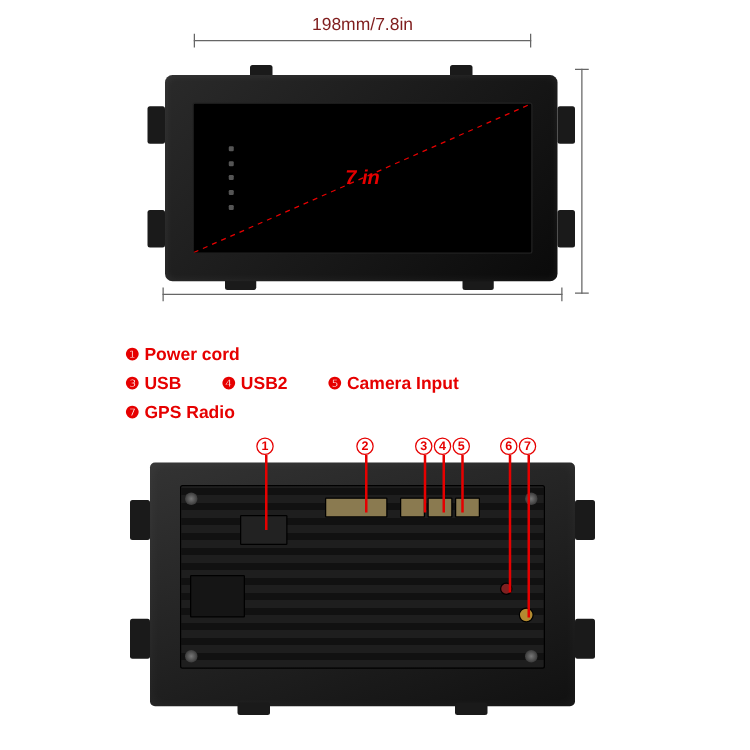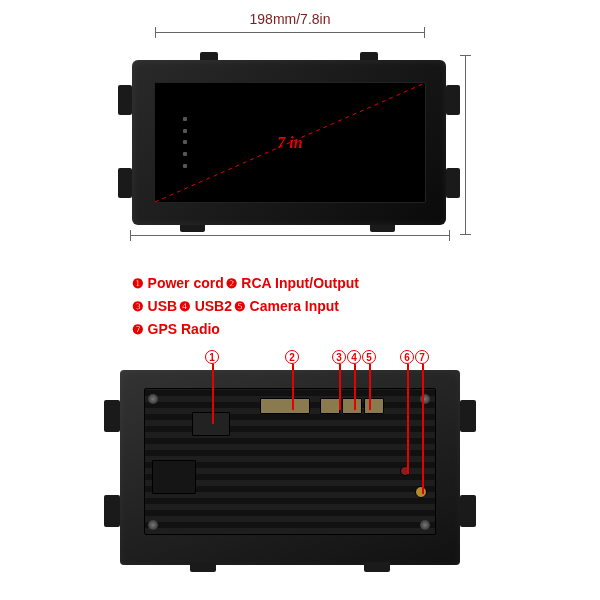--- a/index.html
+++ b/index.html
@@ -83,21 +83,20 @@
   .dim-line-v::after { bottom: 0; }
   .device-frame {
     position: absolute;
     top: 50px;
     left: 132px;
     width: 314px;
     height: 165px;
     background: linear-gradient(135deg, #2a2a2a, #0a0a0a);
     border-radius: 6px;
     box-shadow: inset 0 0 8px rgba(255,255,255,0.08);
-    font-family: Liberation Serif, serif;
   }
   .outer-frame-tab {
     position: absolute;
     background: #1a1a1a;
     border-radius: 2px;
   }
   .screen {
     position: absolute;
     top: 22px;
     left: 22px;
@@ -141,21 +140,21 @@
   .legend {
     position: absolute;
     top: 272px;
     left: 100px;
     width: 420px;
     font-size: 14px;
     color: #e60000;
     font-weight: bold;
     line-height: 1.6;
   }
-  .legend-row { display: flex; gap: 2px; flex-wrap: wrap; margin-left: 32px; }
+  .legend-row { display: flex; gap: 32px; flex-wrap: wrap; }
   .legend-item { white-space: nowrap; }
   .legend-num {
     display: inline-block;
     font-size: 13px;
   }
   .rear-unit {
     position: absolute;
     top: 370px;
     left: 120px;
     width: 340px;
@@ -247,21 +246,20 @@
         <div class="icon-dot"></div>
         <div class="icon-dot"></div>
       </div>
     </div>
   </div>
 </div>
 
 <div class="legend">
   <div class="legend-row">
     <span class="legend-item"><span class="legend-num">❶</span> <span>Power cord</span></span>
-    <span class="legend-item"><span class="legend-num">❷</span> <span>RCA Input/Output</span></span>
   </div>
   <div class="legend-row">
     <span class="legend-item"><span class="legend-num">❸</span> <span>USB</span></span>
     <span class="legend-item"><span class="legend-num">❹</span> <span>USB2</span></span>
     <span class="legend-item"><span class="legend-num">❺</span> <span>Camera Input</span></span>
   </div>
   <div class="legend-row">
     <span class="legend-item"><span class="legend-num">❼</span> <span>GPS Radio</span></span>
   </div>
 </div>

